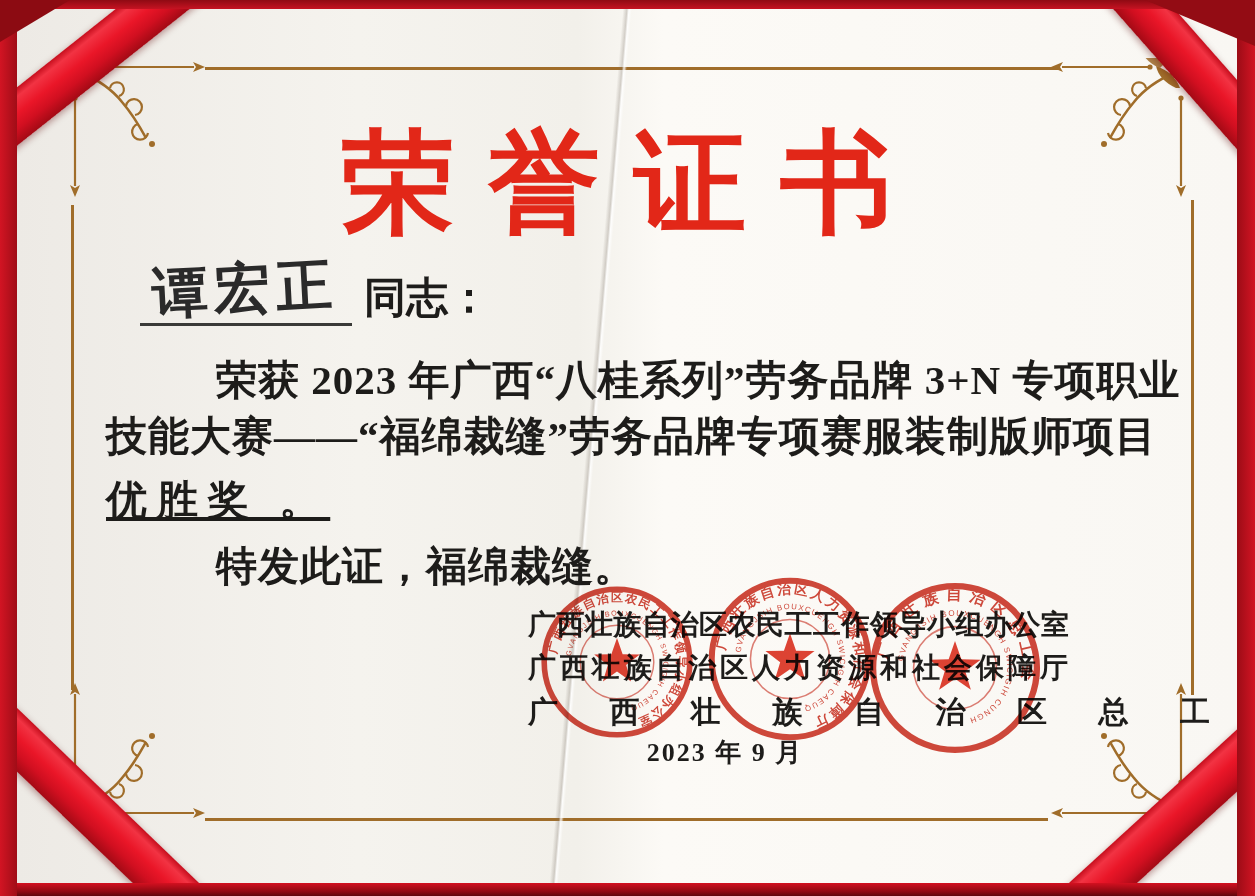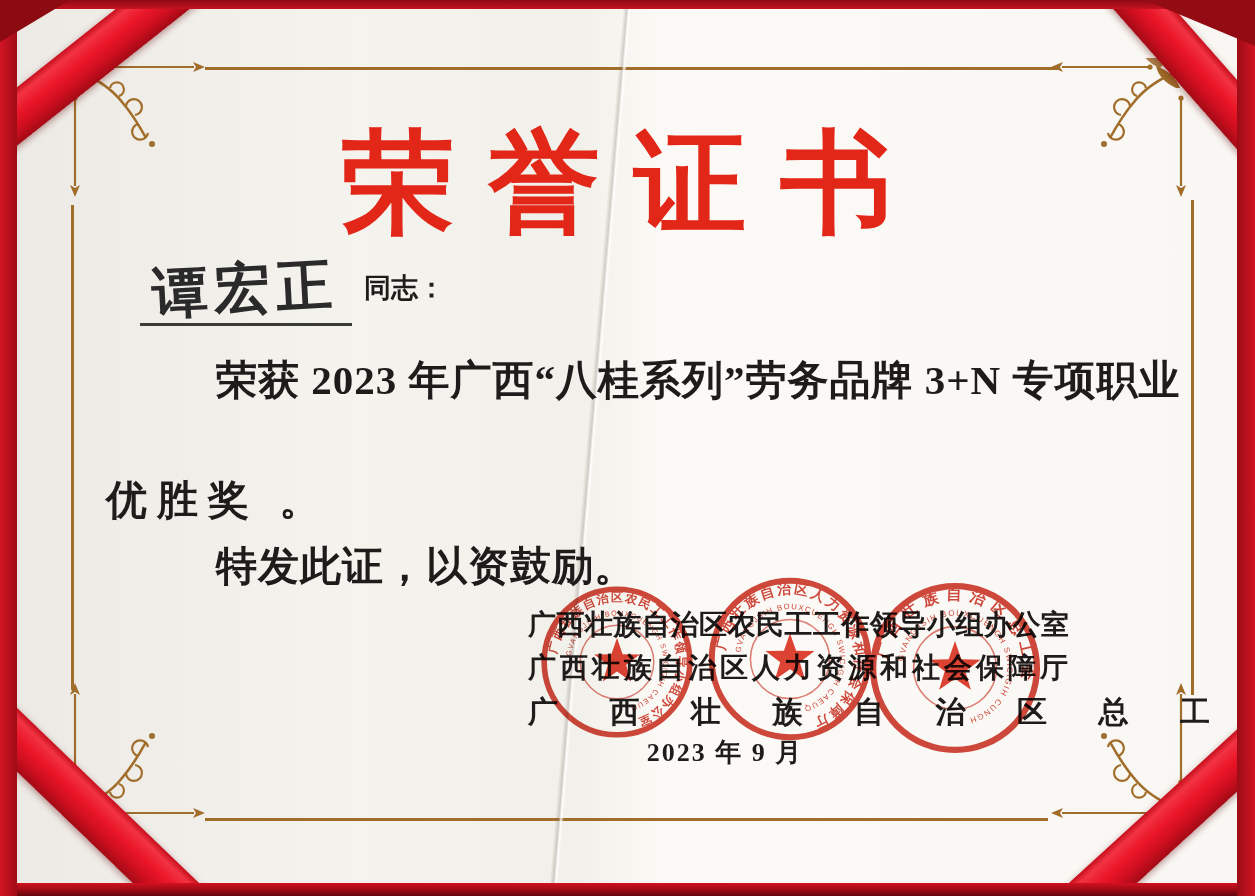--- a/index.html
+++ b/index.html
@@ -56,25 +56,25 @@
   .title{
     left:0;top:122px;width:1234px;text-align:center;
     font-size:112px;font-weight:900;color:#e22718;
     letter-spacing:34px;text-indent:34px;line-height:1.1;
   }
   .name{
     left:152px;top:252px;font-size:56px;font-weight:600;color:#2a2a2a;
     transform:rotate(-3deg);letter-spacing:6px;
   }
   .name-underline{position:absolute;left:140px;top:323px;width:212px;height:3px;background:#3a3a38;z-index:4;}
-  .salutation{left:364px;top:270px;font-size:27px;font-weight:700;}
+  .salutation{left:364px;top:270px;font-size:42px;font-weight:700;}
   .body-line{font-size:41px;font-weight:700;letter-spacing:1px;white-space:nowrap;}
   .bl1{left:216px;top:344px;margin-top:9px;}
   .bl2{left:106px;top:409px;}
-  .bl3{left:106px;top:473px;letter-spacing:10px;}
+  .bl3{left:106px;top:473px;letter-spacing:10px;text-decoration:underline;}
   .bl4{left:216px;top:539px;}
   .issuer{left:528px;width:525px;text-align:center;font-weight:700;white-space:nowrap;}
   .is1{top:606px;font-size:28px;letter-spacing:0.5px;}
   .is2{top:649px;font-size:28px;letter-spacing:4px;}
   .is3{top:692px;font-size:30px;letter-spacing:22px;}
   .date{left:540px;top:735px;width:370px;text-align:center;font-size:26px;font-weight:700;letter-spacing:2px;}
   
   .seal{position:absolute;z-index:5;opacity:.9;mix-blend-mode:multiply;}
   .seal svg{display:block;}
   .seal1{left:537px;top:582px;width:160px;height:160px;}
@@ -136,22 +136,23 @@
       </svg>
     </div>
 
   <div class="txt title">荣誉证书</div>
 
   <div class="txt name">谭宏正</div>
   <div class="name-underline"></div>
   <div class="txt salutation">同志：</div>
 
   <div class="txt body-line bl1">荣获 2023 年广西“八桂系列”劳务品牌 3+N 专项职业</div>
+  <div class="txt body-line bl2">技能大赛——“福绵裁缝”劳务品牌专项赛服装制版师项目</div>
   <div class="txt body-line bl3">优胜奖 。</div>
-  <div class="txt body-line bl4">特发此证，以资鼓励。</div>
+  <div class="txt body-line bl4">特发此证，福绵裁缝。</div>
 
   <div class="txt issuer is1">广西壮族自治区农民工工作领导小组办公室</div>
   <div class="txt issuer is2">广西壮族自治区人力资源和社会保障厅</div>
   <div class="txt issuer is3">广 西 壮 族 自 治 区 总 工 会</div>
   <div class="txt date">2023 年 9 月</div>
 
   <div class="seal seal1">
     <svg viewBox="-100 -100 200 200" width="160" height="160">
       <circle r="91" fill="none" stroke="#cc3526" stroke-width="7"></circle>
       <circle r="46" fill="none" stroke="#cc3526" stroke-width="1.8" opacity=".7"></circle>

